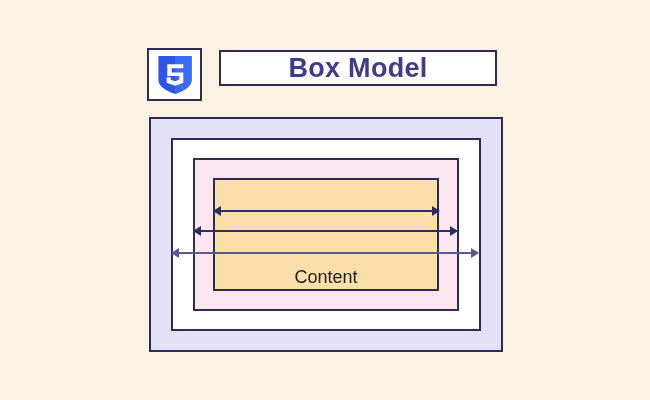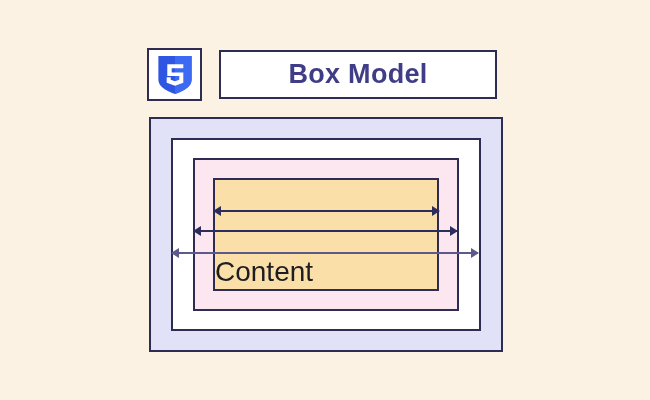--- a/index.html
+++ b/index.html
@@ -8,21 +8,21 @@
     position:relative;width:650px;height:400px;overflow:hidden;
     background:var(--bg,#fcf2e3);
   }
   
   .logo-badge{
     position:absolute;left:147px;top:48px;width:55px;height:53px;
     background:#ffffff;border:2px solid var(--line,#2e2c52);box-sizing:border-box;
     display:flex;align-items:center;justify-content:center;
   }
   .title-box{
-    position:absolute;left:219px;top:50px;width:278px;height:49px;
+    position:absolute;left:219px;top:50px;width:278px;height:36px;
     background:#ffffff;border:2px solid var(--line,#2e2c52);box-sizing:border-box;
     display:flex;align-items:center;justify-content:center;
   }
   .shadowed::before{
     content:"";position:absolute;inset:-2px;z-index:-1;
     transform:translate(7px,7px);
     background:var(--shadow,#f2a650);
     border:2px solid var(--line,#2e2c52);
   }
   .logo-badge.shadowed::before{transform:translate(6px,6px);}
@@ -31,22 +31,22 @@
     color:var(--title-text,#413c86);
   }
   
   .diagram{position:absolute;left:149px;top:117px;width:354px;height:235px;}
   .layer{position:absolute;border:2px solid var(--line,#2e2c52);box-sizing:border-box;}
   .layer.margin  {inset:0;                background:var(--margin,#e1e1f7);}
   .layer.border-l{inset:21px 22px;        background:var(--border-layer,#ffffff);}
   .layer.padding {inset:41px 44px;        background:var(--padding,#fce7f1);}
   .layer.content {inset:61px 64px;        background:var(--content,#fbdfa9);}
   .content-label{
-    position:absolute;left:0;right:0;bottom:1px;text-align:left;
-    font-size:28px;color:var(--content-text,#1e1d21);
+    position:absolute;left:0;right:0;bottom:1px;text-align:center;
+    font-size:18px;color:var(--content-text,#1e1d21);
   }
   
   .arrow{position:absolute;height:2px;background:var(--arrow,#2d2c5e);}
   .arrow::before,.arrow::after{
     content:"";position:absolute;top:-4px;width:0;height:0;
     border:5px solid transparent;
   }
   .arrow::before{left:-1px;border-left:0;border-right:8px solid var(--arrow,#2d2c5e);}
   .arrow::after{right:-1px;border-right:0;border-left:8px solid var(--arrow,#2d2c5e);}
   .arrow.a1{top:93px;left:65px;width:225px;}

